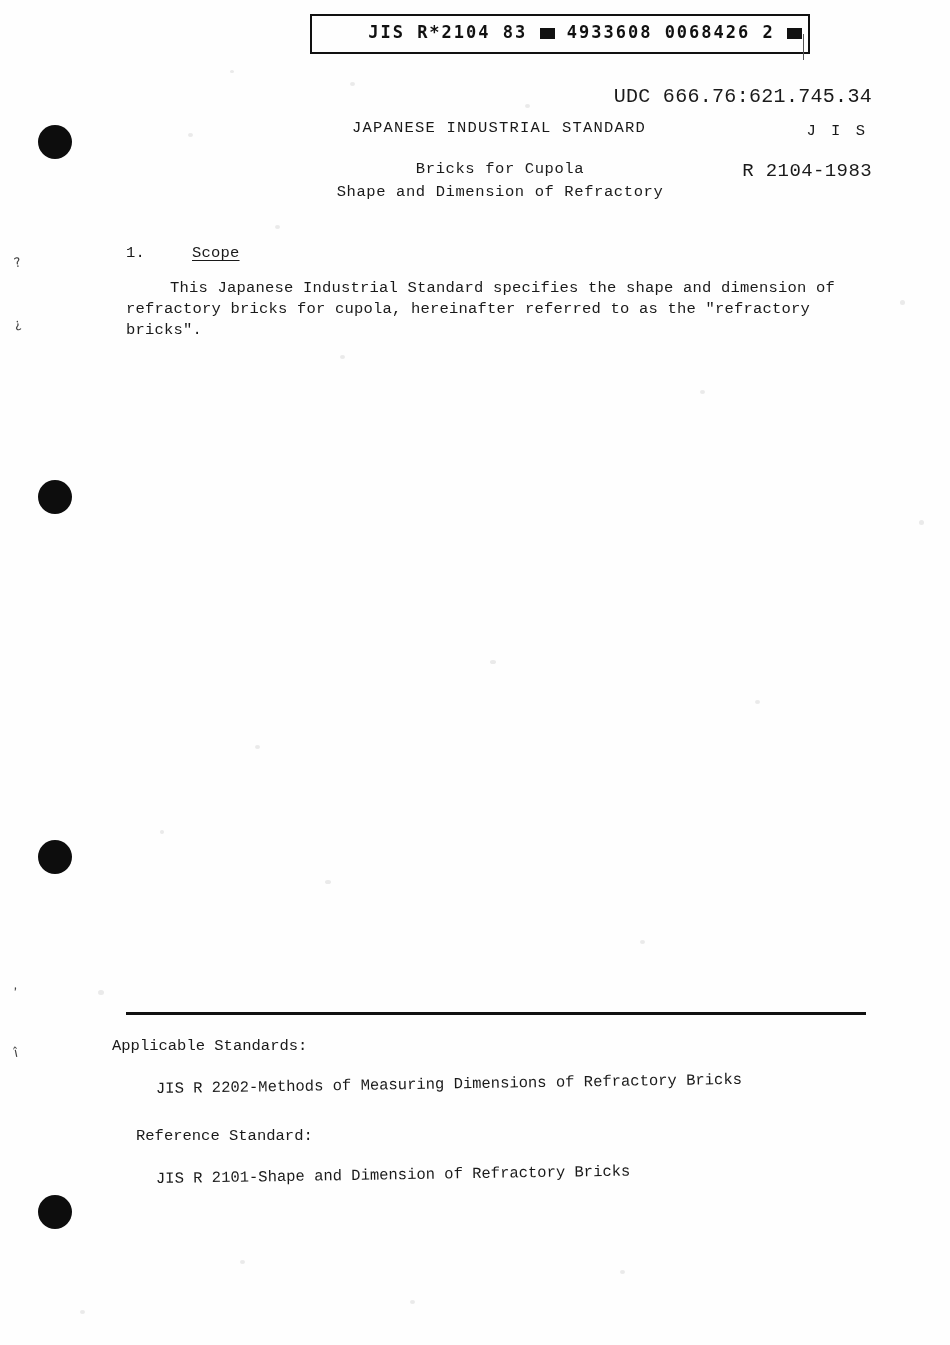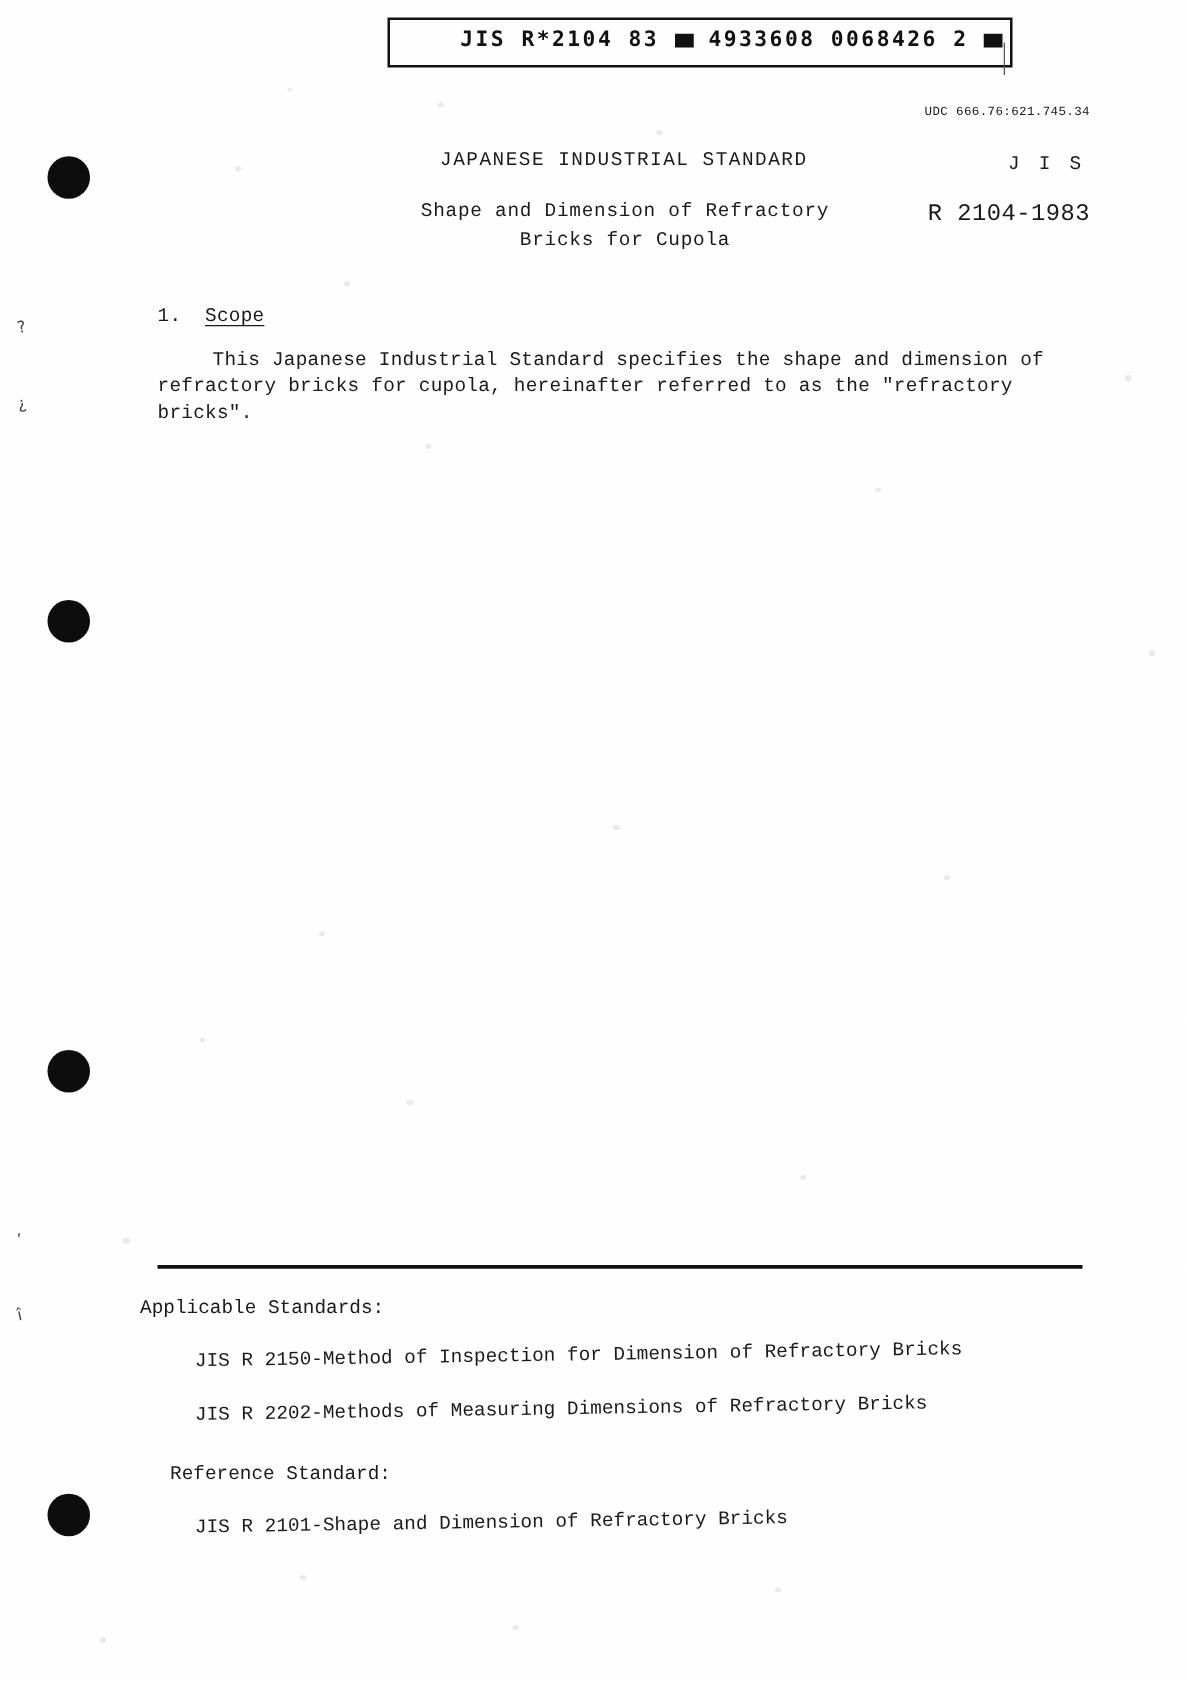--- a/index.html
+++ b/index.html
@@ -75,21 +75,21 @@
     top: 18px;
     width: 1px;
     height: 26px;
     background: #555;
   }
 
   .udc {
     position: absolute;
     right: 78px;
     top: 85px;
-    font-size: 10px;
+    font-size: 20px;
     letter-spacing: .3px;
   }
 
   .jis-std-label {
     position: absolute;
     left: 352px;
     top: 119px;
     font-size: 15.5px;
     letter-spacing: 1.2px;
   }
@@ -134,20 +134,21 @@
     margin-top: 0;
     white-space: nowrap;
   }
   .sec-num {
     display: inline-block;
     width: 38px;
   }
   .u {
     text-decoration: underline;
     text-underline-offset: 3px;
+    margin-left: 28px;
   }
   .para {
     margin-top: 14px;
     text-indent: 44px;
     line-height: 21px;
   }
   .list-item {
     margin-top: 14px;
     padding-left: 24px;
   }
@@ -245,22 +246,22 @@
     <span>JIS R*2104 83</span>
     <span class="bc-block"></span>
     <span>4933608 0068426 2</span>
     <span class="bc-block"></span>
   </div>
 
   <div class="udc">UDC 666.76:621.745.34</div>
   <div class="jis-std-label">JAPANESE INDUSTRIAL STANDARD</div>
   <div class="jis-mark">J I S</div>
   <div class="doc-title">
+    <div>Bricks for Cupola</div>
     <div>Shape and Dimension of Refractory</div>
-    <div>Bricks for Cupola</div>
   </div>
   <div class="std-number">R 2104-1983</div>
 
   <div class="body-area">
 
     <div class="sec">
       <div class="sec-head">
         <span class="sec-num">1.</span><span class="u">Scope</span>
       </div>
       <div class="para">This Japanese Industrial Standard specifies the shape and dimension of refractory bricks for cupola, hereinafter referred to as the "refractory bricks".</div>
@@ -268,23 +269,20 @@
 
 
 
     <div class="figure-space"></div>
   </div>
 
   <div class="hr-rule"></div>
 
   <div class="footer">
     <div class="f-head">Applicable Standards:</div>
-    <div class="f-item">
-      <span class="tilt2">JIS R 2150-Method of Inspection for Dimension of Refractory Bricks</span>
-    </div>
     <div class="f-item">
       <span class="tilt2">JIS R 2202-Methods of Measuring Dimensions of Refractory Bricks</span>
     </div>
     <div class="f-head2">Reference Standard:</div>
     <div class="f-item">
       <span class="tilt2">JIS R 2101-Shape and Dimension of Refractory Bricks</span>
     </div>
   </div>
 
 </div>

